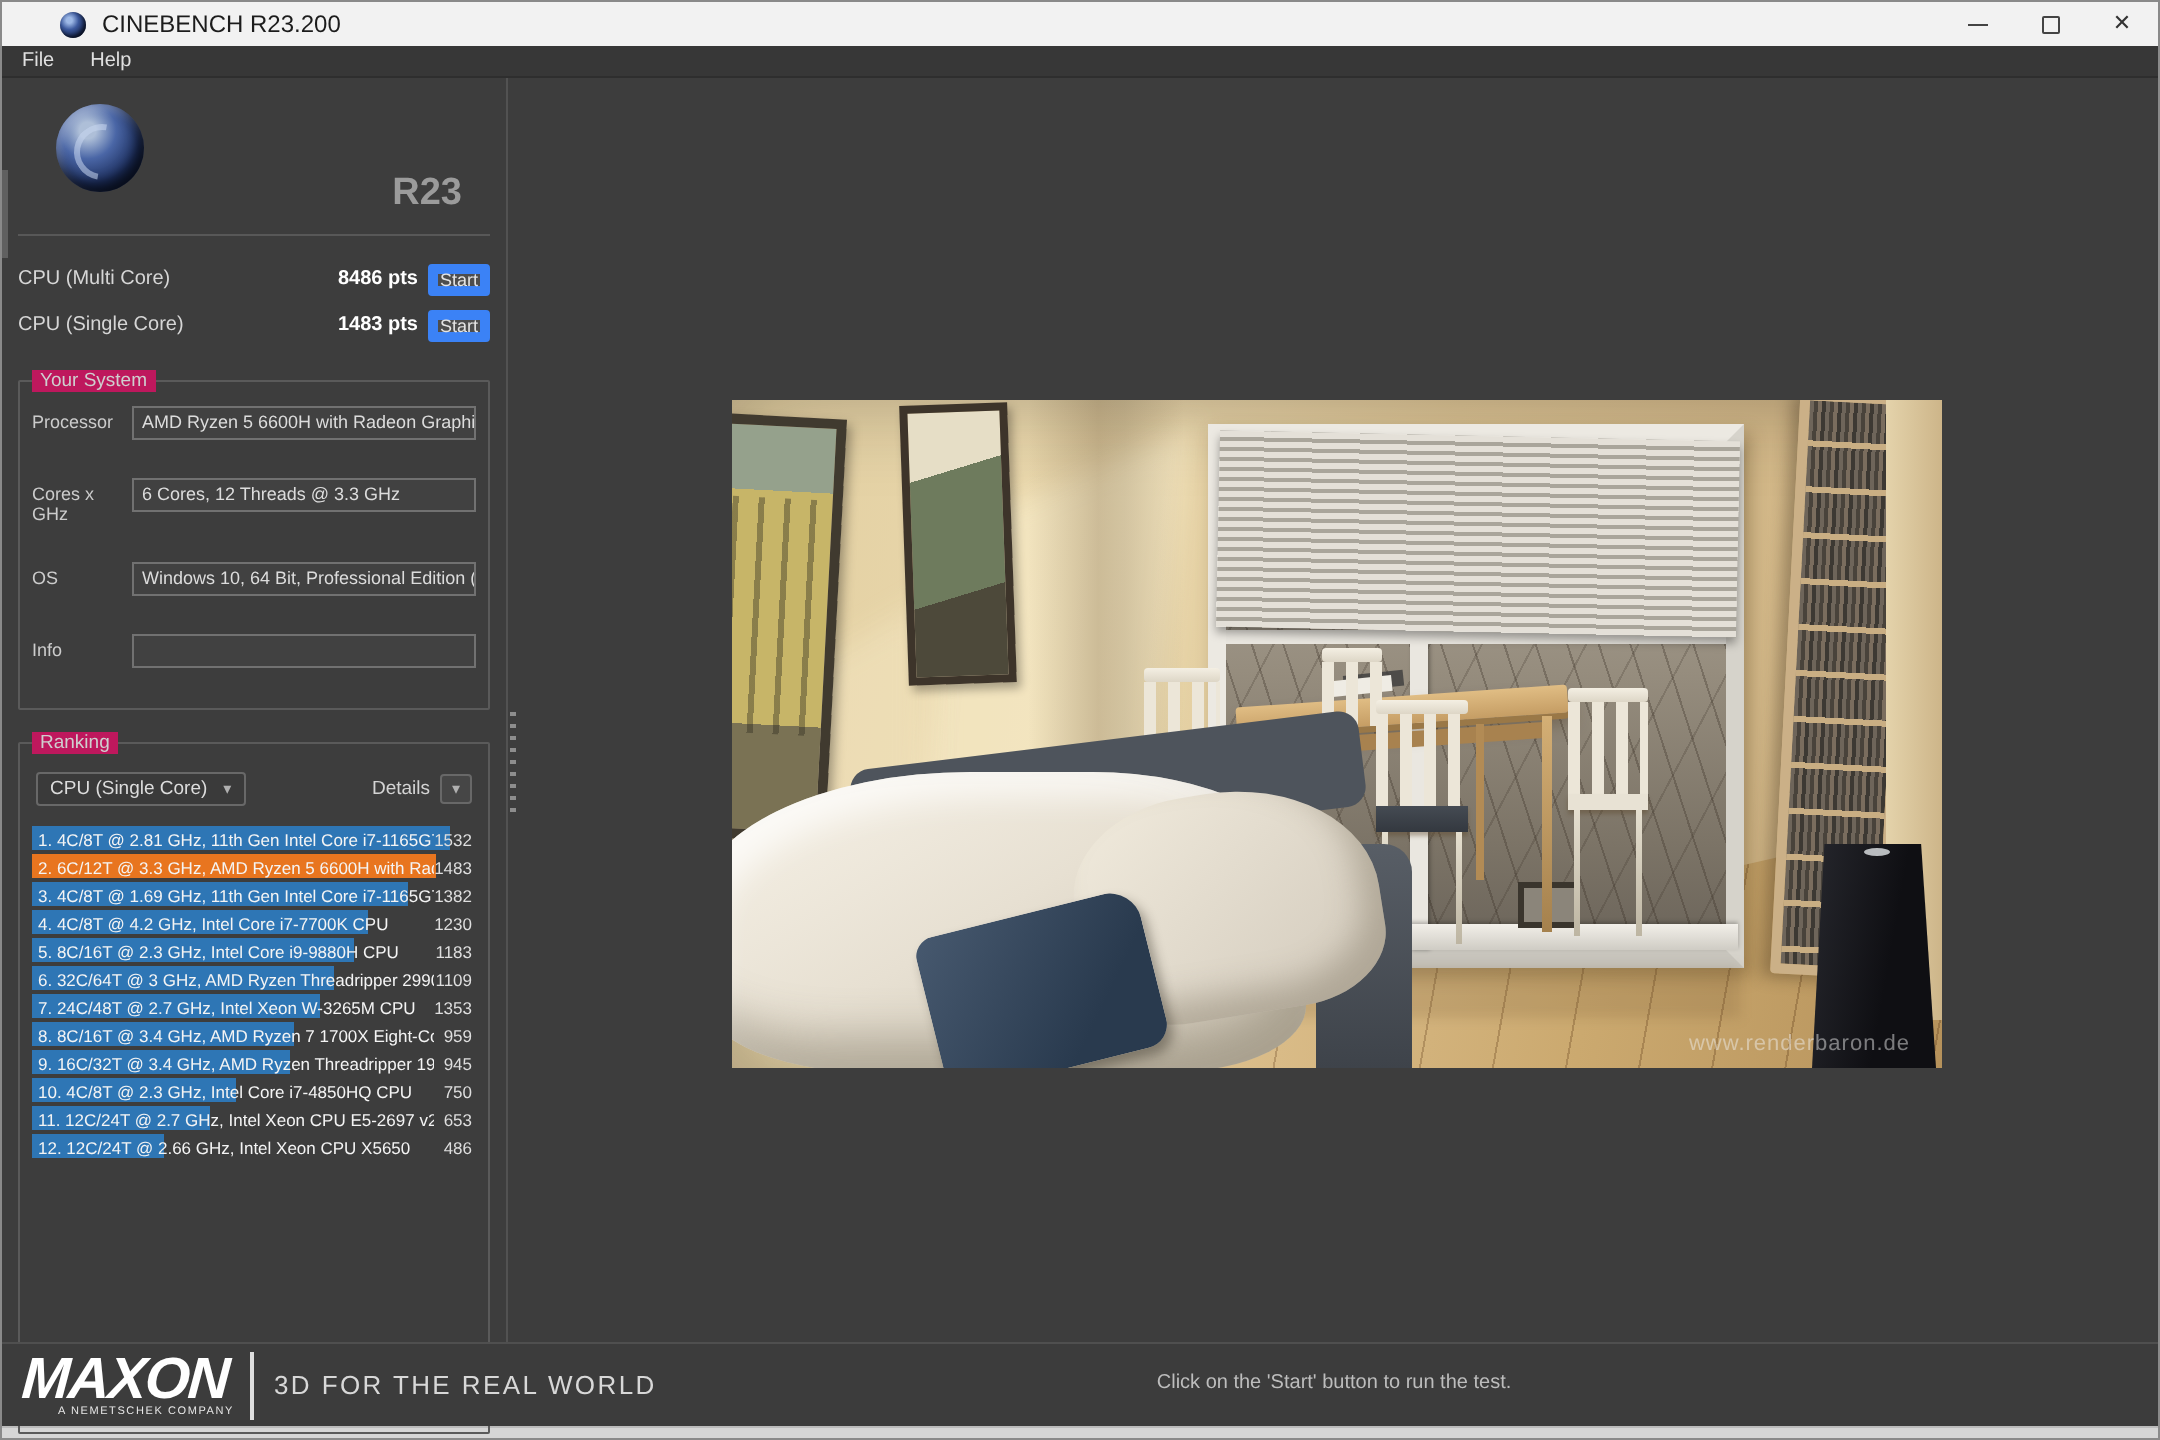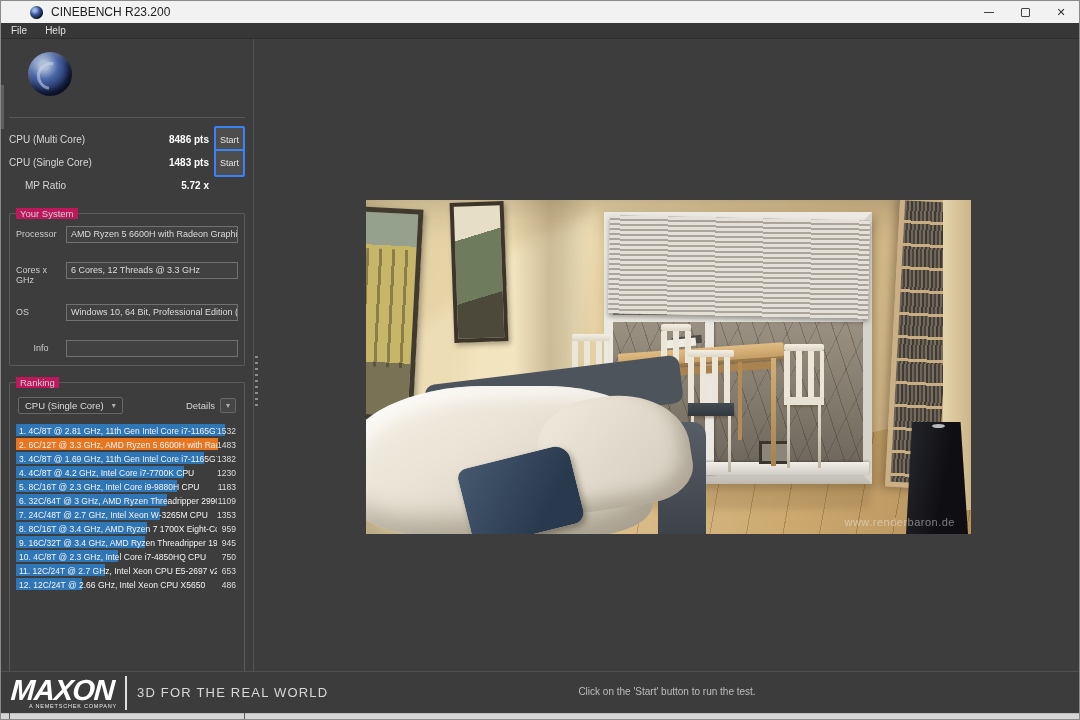--- a/index.html
+++ b/index.html
@@ -37,21 +37,21 @@
   .logo-name { position:absolute; left:77px; top:4px; font-size:28px; font-weight:700; color:#f1f1f1; letter-spacing:.5px; }
   .logo-ver { position:absolute; left:77px; top:37px; width:153px; text-align:right; font-size:19px; font-weight:600; color:#9b9b9b; }
   .logo-divider { height:1px; background:#585858; margin:6px 8px 0 8px; }
 
   
   .bench-rows { margin-top:10px; }
   .bench-row { display:flex; align-items:center; height:23px; padding:0 8px; }
   .bench-label { flex:1; font-size:10px; color:#d6d6d6; }
   .bench-label.indent { padding-left:16px; }
   .bench-value { width:58px; text-align:right; font-size:10px; font-weight:700; color:#fff; margin-right:5px; }
-  .start-btn { width:31px; height:28px; font-size:9px; color:#e4e4e4; background:#4d4d4d; border:2px solid #3b82f6; border-radius:2px;
+  .start-btn { width:31px; height:16px; font-size:9px; color:#e4e4e4; background:#4d4d4d; border:5px solid #3b82f6; border-radius:2px;
     display:flex; align-items:center; justify-content:center; }
   .btn-spacer { width:31px; height:16px; }
 
   
   .groupbox { position:relative; margin:16px 8px 0 8px; border:1px solid #5a5a5a; border-radius:1px; padding:12px 6px 8px 6px; }
   .groupbox > .legend { position:absolute; top:-6px; left:6px; background:#be185d; padding:0 4px; font-size:9.5px; color:#cfcfcf; }
 
   .sys-row { display:flex; margin-bottom:19px; }
   .sys-label { width:50px; font-size:9px; color:#cccccc; padding-top:3px; }
   .sys-field { flex:1; height:17px; background:#414141; border:1px solid #717171; color:#dcdcdc; font-size:9px;
@@ -206,56 +206,52 @@
     <span class="menu-item">File</span>
     <span class="menu-item">Help</span>
   </div>
 
   <div class="body">
     <div class="left-panel">
       <div class="panel-scroll-thumb"></div>
 
       <div class="logo-block">
         <div class="c4d-icon"></div>
+        <div class="logo-ver">R23</div>
       </div>
       <div class="logo-divider"></div>
 
       <div class="bench-rows">
         <div class="bench-row">
           <span class="bench-label">CPU (Multi Core)</span>
           <span class="bench-value">8486 pts</span>
           <div class="start-btn">Start</div>
         </div>
         <div class="bench-row">
           <span class="bench-label">CPU (Single Core)</span>
           <span class="bench-value">1483 pts</span>
           <div class="start-btn">Start</div>
         </div>
-        <div class="bench-row">
-          <span class="bench-label indent">MP Ratio</span>
-          <span class="bench-value">5.72 x</span>
-          <div class="btn-spacer"></div>
-        </div>
       </div>
 
       <div class="groupbox">
         <span class="legend">Your System</span>
         <div class="sys-row">
           <span class="sys-label">Processor</span>
           <div class="sys-field">AMD Ryzen 5 6600H with Radeon Graphics</div>
         </div>
         <div class="sys-row">
           <span class="sys-label">Cores x GHz</span>
           <div class="sys-field">6 Cores, 12 Threads @ 3.3 GHz</div>
         </div>
         <div class="sys-row">
           <span class="sys-label">OS</span>
           <div class="sys-field">Windows 10, 64 Bit, Professional Edition (build 26100</div>
         </div>
-        <div class="sys-row" style="margin-bottom:0;text-align:center;">
+        <div class="sys-row" style="margin-bottom:12px;">
           <span class="sys-label">Info</span>
           <div class="sys-field"></div>
         </div>
       </div>
 
       <div class="groupbox ranking-box">
         <span class="legend">Ranking</span>
         <div class="rank-controls">
           <div class="rank-select">
             <span>CPU (Single Core)</span>

